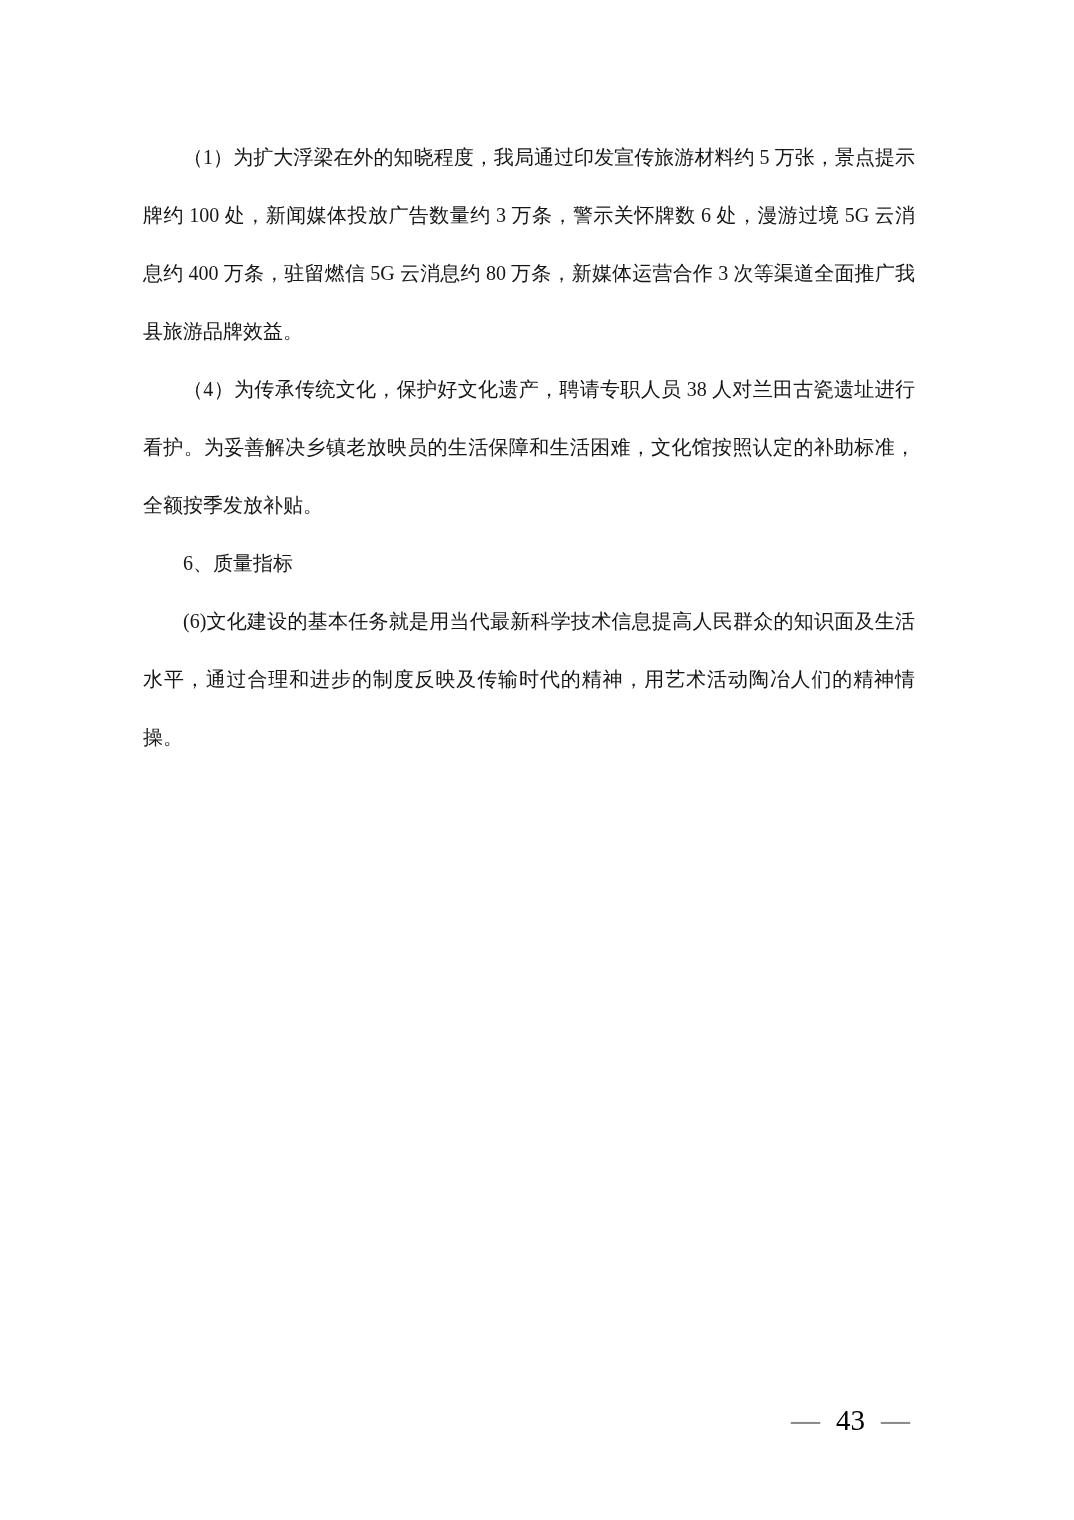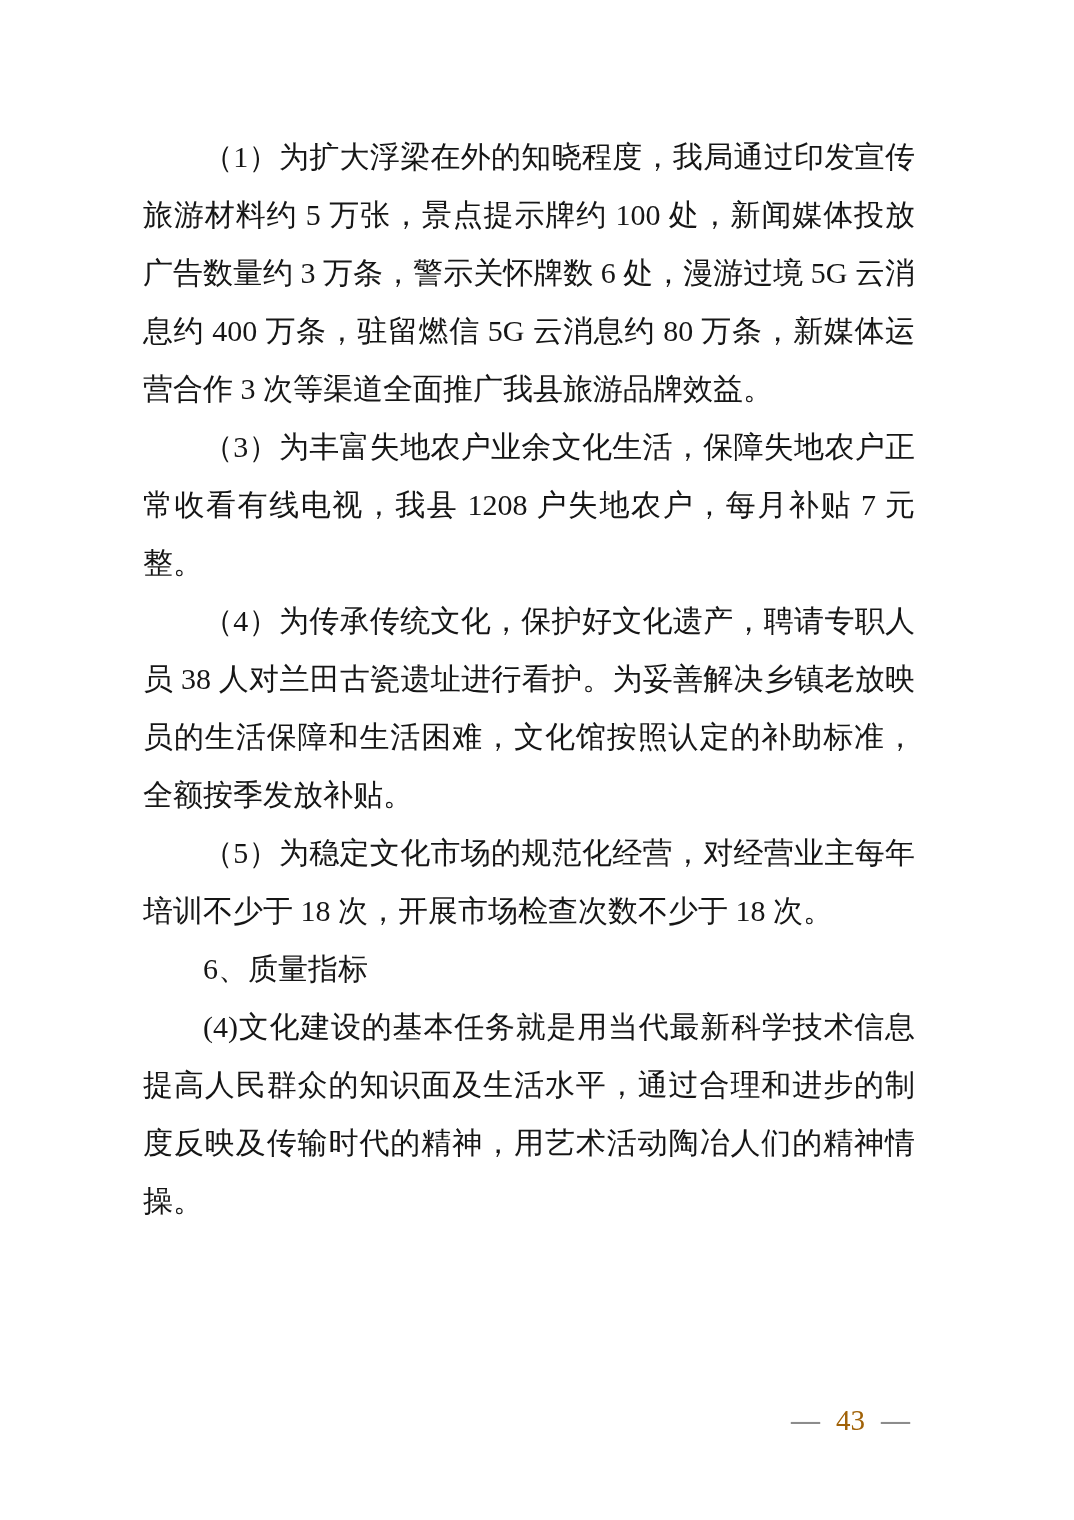--- a/index.html
+++ b/index.html
@@ -17,21 +17,21 @@
     position: absolute;
     inset: 0;
     background: #ffffff;
   }
   .body-text {
     position: absolute;
     left: 143px;
     top: 128px;
     width: 772px;
     font-family: "Liberation Serif", "DejaVu Serif", serif;
-    font-size: 30px;
+    font-size: 20px;
     line-height: 58px;
     color: #161616;
     text-align: justify;
     text-justify: inter-ideograph;
   }
   .para {
     margin: 0;
     padding: 0;
     text-indent: 2em;
     word-break: break-all;
@@ -47,35 +47,33 @@
     align-items: center;
     gap: 16px;
     white-space: nowrap;
   }
   .footer .dash {
     color: #8c8c8c;
     font-weight: bold;
     letter-spacing: 0;
   }
   .footer .pagenum {
-    color: #a16207;
+    color: #000000;
   }
 </style>
 </head>
 <body>
 
 <div class="page">
 
   <div class="body-text">
     <p class="para">（1）为扩大浮梁在外的知晓程度，我局通过印发宣传旅游材料约 5 万张，景点提示牌约 100 处，新闻媒体投放广告数量约 3 万条，警示关怀牌数 6 处，漫游过境 5G 云消息约 400 万条，驻留燃信 5G 云消息约 80 万条，新媒体运营合作 3 次等渠道全面推广我县旅游品牌效益。</p>
-    <p class="para">（3）为丰富失地农户业余文化生活，保障失地农户正常收看有线电视，我县 1208 户失地农户，每月补贴 7 元整。</p>
     <p class="para">（4）为传承传统文化，保护好文化遗产，聘请专职人员 38 人对兰田古瓷遗址进行看护。为妥善解决乡镇老放映员的生活保障和生活困难，文化馆按照认定的补助标准，全额按季发放补贴。</p>
-    <p class="para">（5）为稳定文化市场的规范化经营，对经营业主每年培训不少于 18 次，开展市场检查次数不少于 18 次。</p>
     <p class="para">6、质量指标</p>
-    <p class="para">(4)文化建设的基本任务就是用当代最新科学技术信息提高人民群众的知识面及生活水平，通过合理和进步的制度反映及传输时代的精神，用艺术活动陶冶人们的精神情操。</p>
+    <p class="para">(6)文化建设的基本任务就是用当代最新科学技术信息提高人民群众的知识面及生活水平，通过合理和进步的制度反映及传输时代的精神，用艺术活动陶冶人们的精神情操。</p>
   </div>
 
   <div class="footer">
     <span class="dash">—</span>
     <span class="pagenum">43</span>
     <span class="dash">—</span>
   </div>
 
 </div>
 

